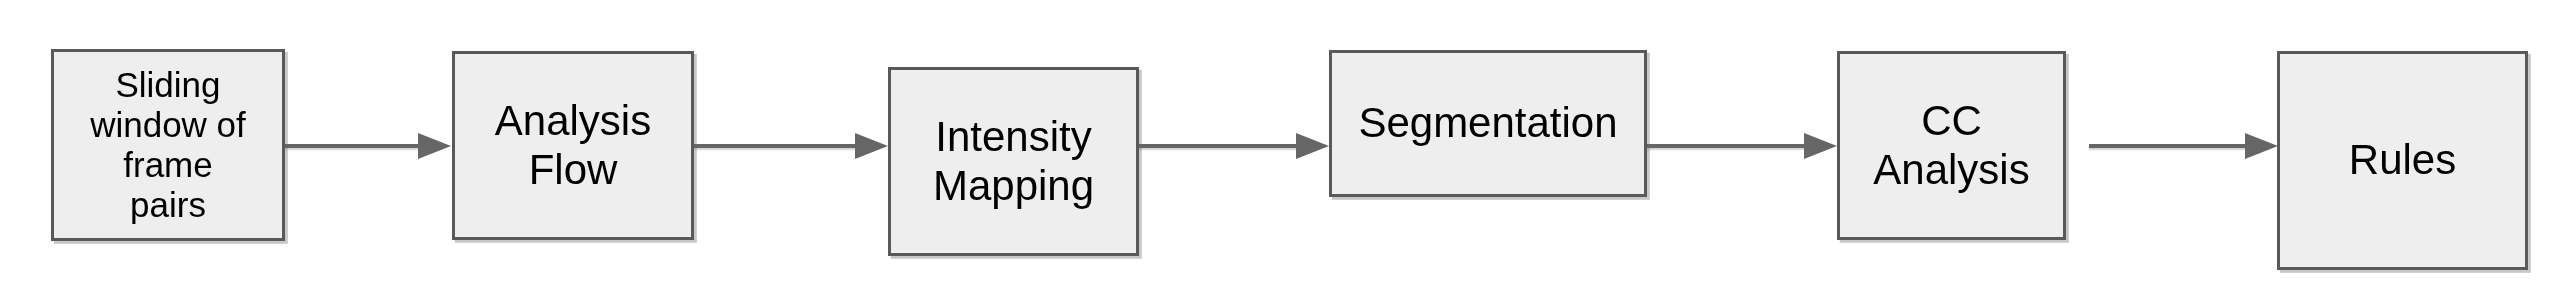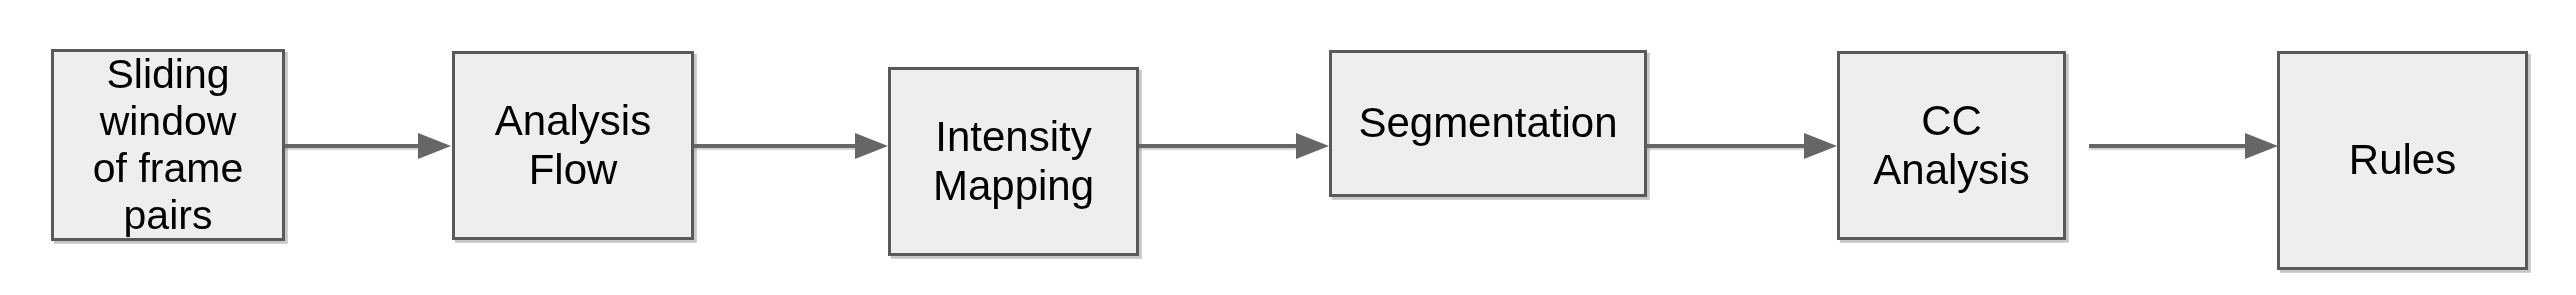--- a/index.html
+++ b/index.html
@@ -39,21 +39,21 @@
   }
 
   .box1 { left: 51px;   top: 49px; width: 234px; height: 192px; }
   .box2 { left: 452px;  top: 51px; width: 242px; height: 189px; }
   .box3 { left: 888px; top: 51px; width: 251px; height: 189px; margin-top: 16px; }
   .box4 { left: 1329px; top: 50px; width: 318px; height: 147px; }
   .box5 { left: 1837px; top: 51px; width: 229px; height: 189px; }
   .box6 { left: 2277px; top: 51px; width: 251px; height: 219px; }
 
   
-  .box1 .label { font-size: 41px; max-width: 169px; }
+  .box1 .label { font-size: 35px; max-width: 169px; }
   .box2 .label { max-width: 183px; }
   .box3 .label { max-width: 239px; }
   .box5 .label { max-width: 197px; }
 
   
   .arrow {
     position: absolute;
     top: 144px;
     height: 4.2px;
     background: var(--arrow);

